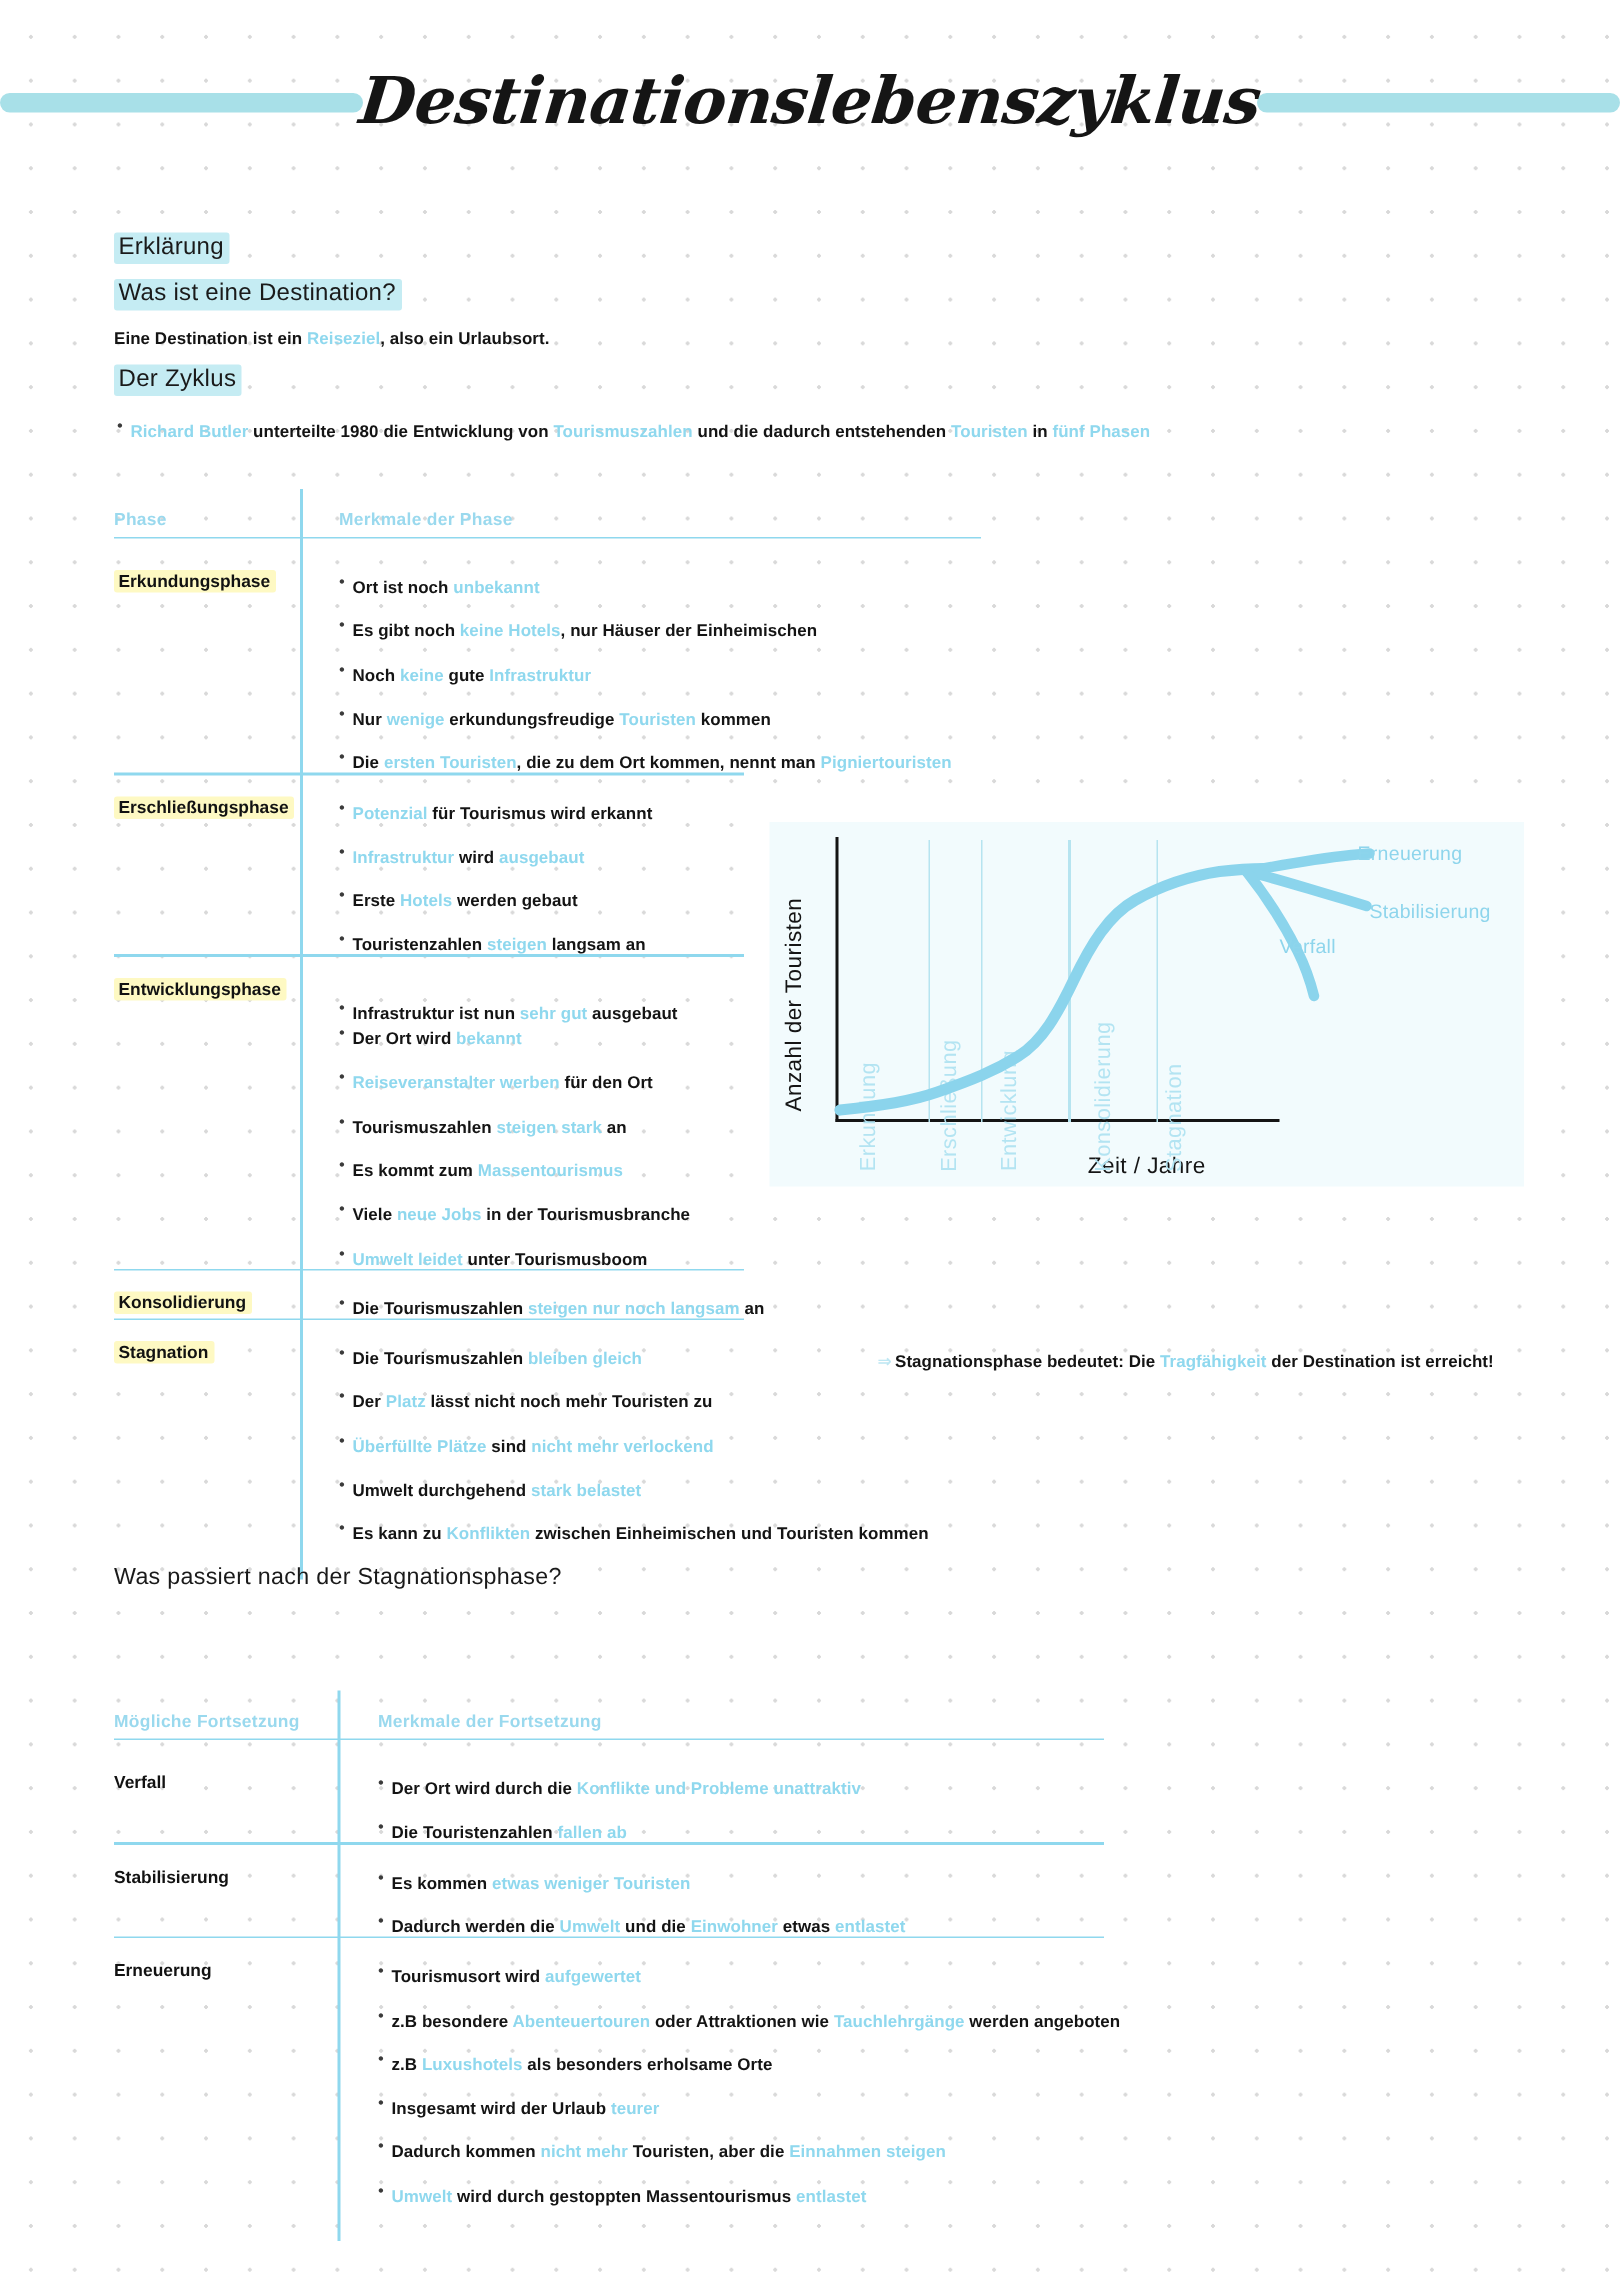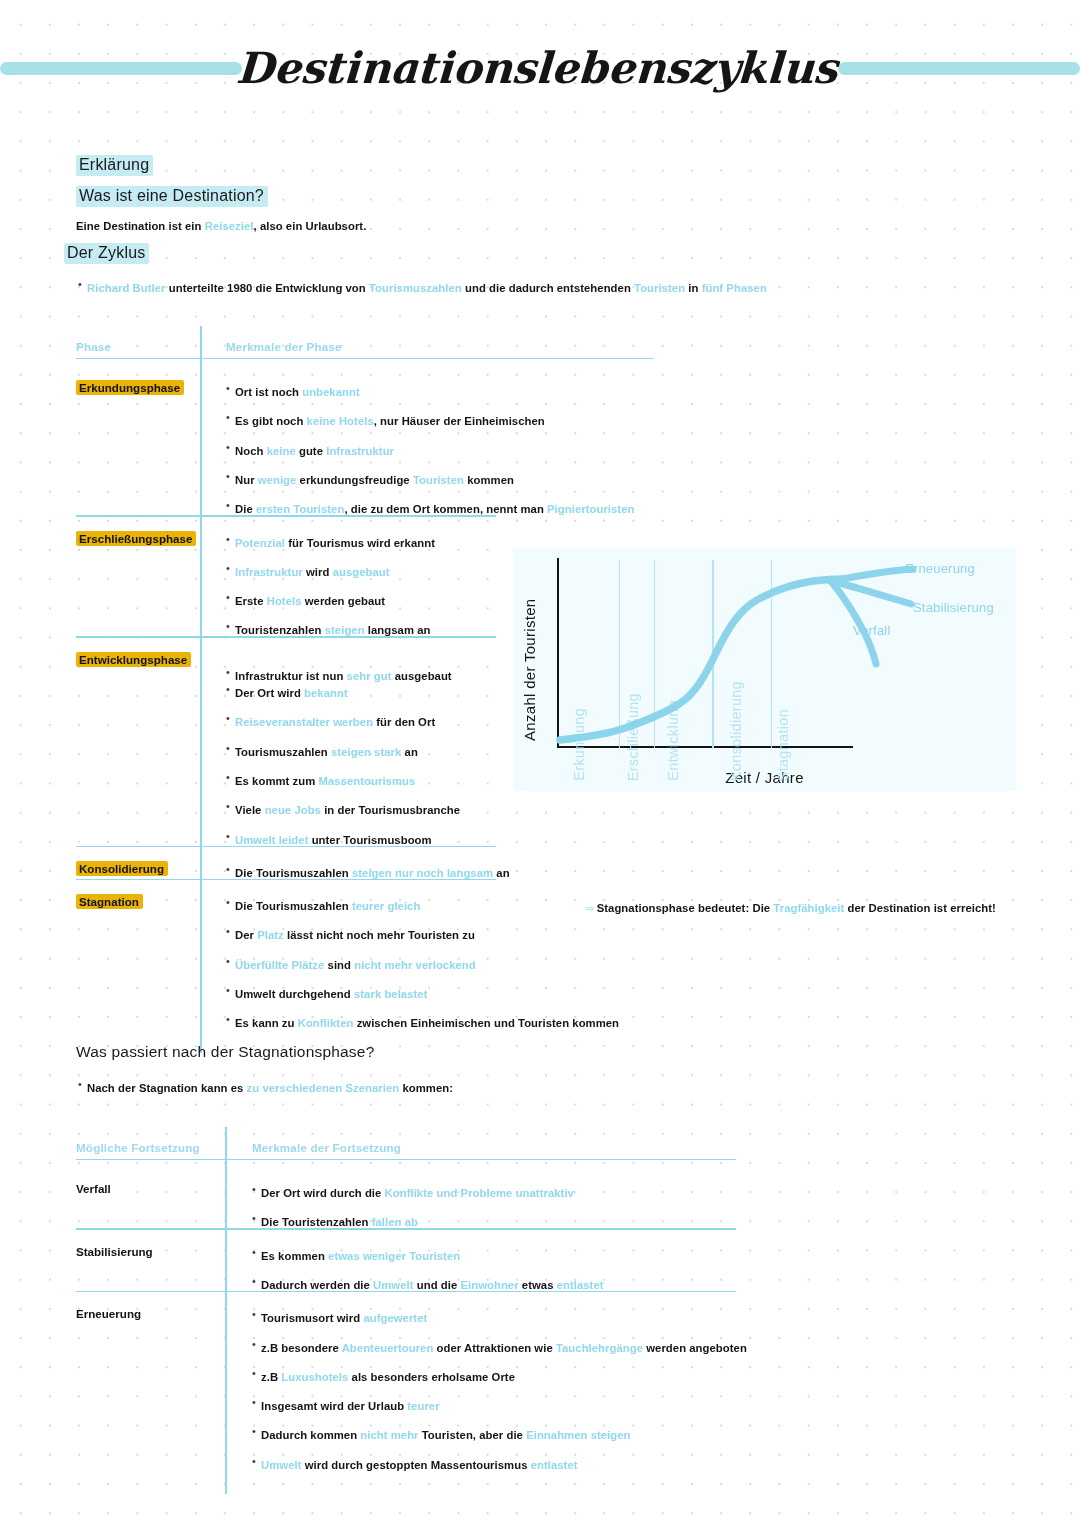--- a/index.html
+++ b/index.html
@@ -115,21 +115,21 @@
     color: #9ad9ee;
     white-space: nowrap;
     letter-spacing: 0.2px;
   }
   .phase-label {
     position: absolute;
     font-size: 11.6px;
     font-weight: bold;
     color: #121212;
     white-space: nowrap;
-    background: #eab308;
+    background: #fef9c3;
     padding: 1px 4px 1px 3px;
     border-radius: 2px;
   }
   .phase-label.nohl { background: transparent; padding-left: 0; }
 
   
   #chart {
     position: absolute;
     left: 513px; top: 548px;
     width: 503px; height: 243px;
@@ -200,21 +200,21 @@
   </div>
 
 
   <div class="heading" style="left:76px; top:155px;">Erklärung</div>
   <div class="heading" style="left:76px; top:186px;">Was ist eine Destination?</div>
 
   <div class="ltext" style="left:76px; top:219px;">
     <span>Eine Destination ist ein </span><span class="hl">Reiseziel</span><span>, also ein Urlaubsort.</span>
   </div>
 
-  <div class="heading" style="left:64px; top:243px;">Der Zyklus</div>
+  <div class="heading" style="left:76px; top:243px;">Der Zyklus</div>
 
   <div class="bullet" style="left:78px; top:278px;">
     <span class="dot">•</span><span class="btxt"><span class="hl">Richard Butler</span><span> unterteilte 1980 die Entwicklung von </span><span class="hl">Tourismuszahlen</span><span> und die dadurch entstehenden </span><span class="hl">Touristen</span><span> in </span><span class="hl">fünf Phasen</span></span>
   </div>
 
   <div id="table-phases">
       <div class="tbl-vline" style="left: 200px; top: 326px; height: 726.6px;"></div>
       <div class="tbl-head" style="left: 76px; top: 340px;">Phase</div>
       <div class="tbl-head" style="left: 226px; top: 340px;">Merkmale der Phase</div>
       <div class="tbl-hline" style="left: 76px; width: 578px; top: 358px;"></div>
@@ -237,21 +237,21 @@
       <div class="bullet" style="left: 226px; top: 712.3px;"><span class="dot">•</span><span class="btxt"><span class="hl">Reiseveranstalter werben</span><span class=""> für den Ort</span></span></div>
       <div class="bullet" style="left: 226px; top: 741.6px;"><span class="dot">•</span><span class="btxt"><span class="">Tourismuszahlen </span><span class="hl">steigen stark</span><span class=""> an</span></span></div>
       <div class="bullet" style="left: 226px; top: 770.9px;"><span class="dot">•</span><span class="btxt"><span class="">Es kommt zum </span><span class="hl">Massentourismus</span></span></div>
       <div class="bullet" style="left: 226px; top: 800.2px;"><span class="dot">•</span><span class="btxt"><span class="">Viele </span><span class="hl">neue Jobs</span><span class=""> in der Tourismusbranche</span></span></div>
       <div class="bullet" style="left: 226px; top: 829.5px;"><span class="dot">•</span><span class="btxt"><span class="hl">Umwelt leidet</span><span class=""> unter Tourismusboom</span></span></div>
       <div class="tbl-hline" style="left: 76px; width: 420px; top: 845.5px;"></div>
       <div class="phase-label" style="left: 76px; top: 860.8px;">Konsolidierung</div>
       <div class="bullet" style="left: 226px; top: 862.8px;"><span class="dot">•</span><span class="btxt"><span class="">Die Tourismuszahlen </span><span class="hl">steigen nur noch langsam</span><span class=""> an</span></span></div>
       <div class="tbl-hline" style="left: 76px; width: 420px; top: 878.8px;"></div>
       <div class="phase-label" style="left: 76px; top: 894.1px;">Stagnation</div>
-      <div class="bullet" style="left: 226px; top: 896.1px;"><span class="dot">•</span><span class="btxt"><span class="">Die Tourismuszahlen </span><span class="hl">teurer gleich</span></span></div>
+      <div class="bullet" style="left: 226px; top: 896.1px;"><span class="dot">•</span><span class="btxt"><span class="">Die Tourismuszahlen </span><span class="hl">bleiben gleich</span></span></div>
       <div class="bullet" style="left: 226px; top: 925.4px;"><span class="dot">•</span><span class="btxt"><span class="">Der </span><span class="hl">Platz</span><span class=""> lässt nicht noch mehr Touristen zu</span></span></div>
       <div class="bullet" style="left: 226px; top: 954.7px;"><span class="dot">•</span><span class="btxt"><span class="hl">Überfüllte Plätze</span><span class=""> sind </span><span class="hl">nicht mehr verlockend</span></span></div>
       <div class="bullet" style="left: 226px; top: 984px;"><span class="dot">•</span><span class="btxt"><span class="">Umwelt durchgehend </span><span class="hl">stark belastet</span></span></div>
       <div class="bullet" style="left: 226px; top: 1013.3px;"><span class="dot">•</span><span class="btxt"><span class="">Es kann zu </span><span class="hl">Konflikten</span><span class=""> zwischen Einheimischen und Touristen kommen</span></span></div>
     </div>
 
   <div id="chart">
     <div class="c-ylabel">Anzahl der Touristen</div>
     <div class="c-xlabel">Zeit / Jahre</div>
     <div class="c-axis-y"></div>
@@ -282,23 +282,20 @@
     <div class="c-branch" style="left:340px; top:75px;">Verfall</div>
   </div>
 
   <div class="ltext" style="left:585px; top:901px;">
     <span class="note-arrow">⇒</span>
     <span>Stagnationsphase bedeutet: Die </span><span class="hl">Tragfähigkeit</span><span> der Destination ist erreicht!</span>
   </div>
 
   <div class="heading plain" style="left:76px; top:1042px; font-size:15.5px;">Was passiert nach der Stagnationsphase?</div>
 
-  <div class="bullet" style="left:78px; top:1078px;">
-    <span class="dot">•</span><span class="btxt"><span>Nach der Stagnation kann es </span><span class="hl">zu verschiedenen Szenarien</span><span> kommen:</span></span>
-  </div>
 
   <div id="table-continuation">
       <div class="tbl-vline" style="left: 225px; top: 1127px; height: 367px;"></div>
       <div class="tbl-head" style="left: 76px; top: 1141px;">Mögliche Fortsetzung</div>
       <div class="tbl-head" style="left: 252px; top: 1141px;">Merkmale der Fortsetzung</div>
       <div class="tbl-hline" style="left: 76px; width: 660px; top: 1159px;"></div>
       <div class="phase-label nohl" style="left: 76px; top: 1181px;">Verfall</div>
       <div class="bullet" style="left: 252px; top: 1183px;"><span class="dot">•</span><span class="btxt"><span class="">Der Ort wird durch die </span><span class="hl">Konflikte und Probleme unattraktiv</span></span></div>
       <div class="bullet" style="left: 252px; top: 1212.3px;"><span class="dot">•</span><span class="btxt"><span class="">Die Touristenzahlen </span><span class="hl">fallen ab</span></span></div>
       <div class="tbl-hline" style="left: 76px; width: 660px; top: 1228.3px;"></div>

